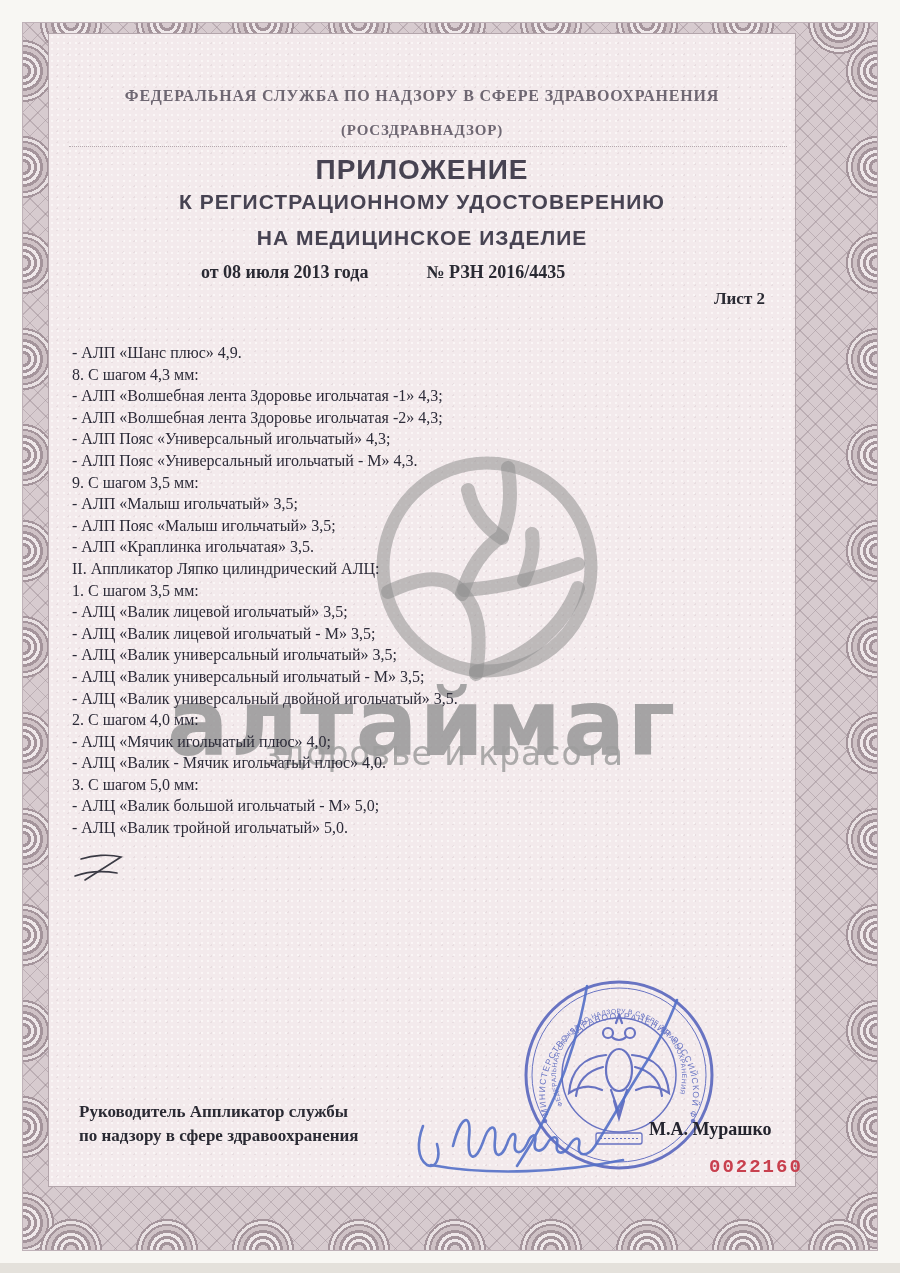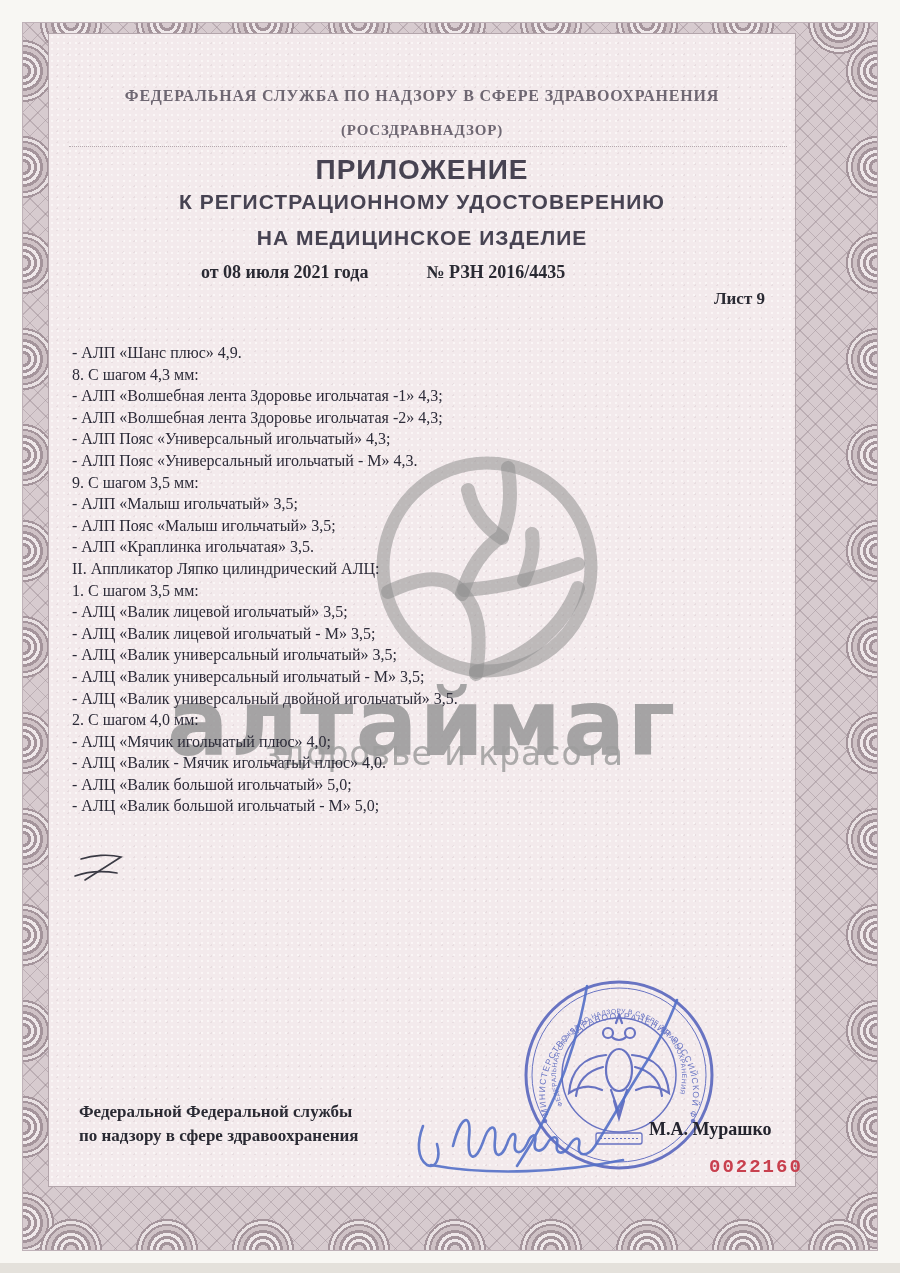--- a/index.html
+++ b/index.html
@@ -78,24 +78,24 @@
 
     <div class="abs ctr agency" style="top:53px;">ФЕДЕРАЛЬНАЯ СЛУЖБА ПО НАДЗОРУ В СФЕРЕ ЗДРАВООХРАНЕНИЯ</div>
     <div class="abs ctr agency agency2" style="top:88px;">(РОСЗДРАВНАДЗОР)</div>
     <div class="abs rule" style="top:112px;"></div>
 
     <div class="abs ctr title t1" style="top:120px;">ПРИЛОЖЕНИЕ</div>
     <div class="abs ctr title t23" style="top:156px;">К РЕГИСТРАЦИОННОМУ УДОСТОВЕРЕНИЮ</div>
     <div class="abs ctr title t23" style="top:192px;">НА МЕДИЦИНСКОЕ ИЗДЕЛИЕ</div>
 
     <div class="abs meta" style="top:228px;left:0;width:100%;">
-      <span>от  08 июля 2021 года</span>
+      <span>от  08 июля 2013 года</span>
       <span>№  РЗН 2016/4435</span>
     </div>
-    <div class="abs sheet" style="top:255px;">Лист 9</div>
+    <div class="abs sheet" style="top:255px;">Лист 2</div>
 
     <div class="abs bodytext" style="top:308px;">
       <div>- АЛП «Шанс плюс» 4,9.</div>
       <div>8. С шагом 4,3 мм:</div>
       <div>- АЛП «Волшебная лента Здоровье игольчатая -1» 4,3;</div>
       <div>- АЛП «Волшебная лента Здоровье игольчатая -2» 4,3;</div>
       <div>- АЛП Пояс «Универсальный игольчатый» 4,3;</div>
       <div>- АЛП Пояс «Универсальный игольчатый - М» 4,3.</div>
       <div>9. С шагом 3,5 мм:</div>
       <div>- АЛП «Малыш игольчатый» 3,5;</div>
@@ -104,33 +104,34 @@
       <div>II. Аппликатор Ляпко цилиндрический АЛЦ:</div>
       <div>1. С шагом 3,5 мм:</div>
       <div>- АЛЦ «Валик лицевой игольчатый» 3,5;</div>
       <div>- АЛЦ «Валик лицевой игольчатый - М» 3,5;</div>
       <div>- АЛЦ «Валик универсальный игольчатый» 3,5;</div>
       <div>- АЛЦ «Валик универсальный игольчатый - М» 3,5;</div>
       <div>- АЛЦ «Валик универсальный двойной игольчатый» 3,5.</div>
       <div>2. С шагом 4,0 мм:</div>
       <div>- АЛЦ «Мячик игольчатый плюс» 4,0;</div>
       <div>- АЛЦ «Валик - Мячик игольчатый плюс» 4,0.</div>
-      <div>- АЛЦ «Валик большой игольчатый» 5,0;</div>
+      <div>3. С шагом 5,0 мм:</div>
       <div>- АЛЦ «Валик большой игольчатый - М» 5,0;</div>
+      <div>- АЛЦ «Валик тройной игольчатый» 5,0.</div>
     </div>
 
     <svg class="abs" style="left:22px;top:816px;z-index:2;" width="60" height="40" viewBox="0 0 60 40">
       <g fill="none" stroke="#3a3a44" stroke-width="1.6" stroke-linecap="round">
         <path d="M10 9 C22 5 38 4 50 7 L14 30"></path>
         <path d="M4 26 C18 21 34 21 46 23"></path>
       </g>
     </svg>
 
     <div class="abs sigblock">
-      <div>Федеральной Федеральной службы</div>
+      <div>Руководитель Аппликатор службы</div>
       <div>по надзору в сфере здравоохранения</div>
     </div>
 
     <svg class="abs" style="left:470px;top:941px;z-index:3;opacity:.88;" width="200" height="200" viewBox="0 0 200 200">
       <defs>
         <path id="ringOuter" d="M 30 142 A 74 74 0 1 1 170 142"></path>
         <path id="ringInner" d="M 45 132 A 63 63 0 1 1 155 132"></path>
       </defs>
       <g stroke="#5563bd" fill="none">
         <circle cx="100" cy="100" r="93" stroke-width="3"></circle>

